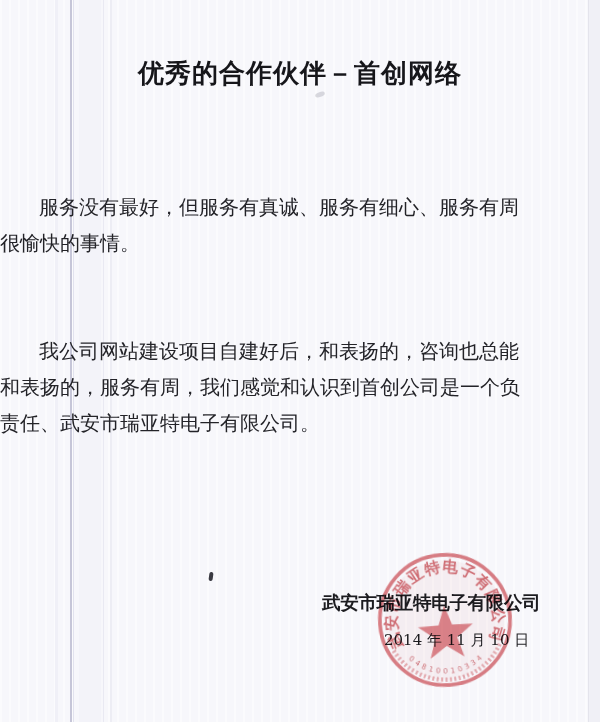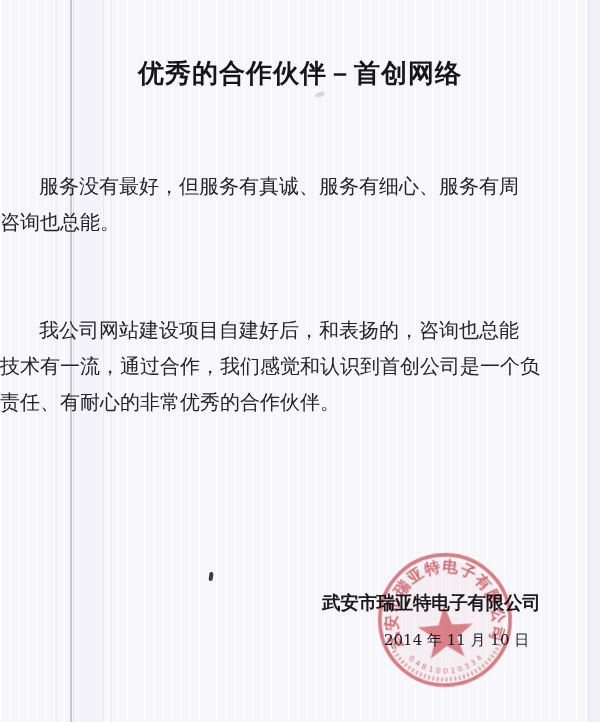--- a/index.html
+++ b/index.html
@@ -19,21 +19,21 @@
   .crease-soft2{left:103px;width:1px;background:#e9e9f2;}
   .crease-soft3{left:110px;width:2px;background:#ededf4;}
   .right-band{left:588px;width:12px;background:#f0f0f6;border-left:1px solid #e4e4ec;}
   .title{
     position:absolute;left:0;top:56px;width:600px;margin:0;
     text-align:center;font-size:26px;font-weight:bold;letter-spacing:1px;color:#16161a;
   }
   .body-text{position:absolute;left:53px;width:524px;font-size:20px;color:#232328;}
   .para-1{top:168px;}
   .para-2{top:312px;}
-  .para{position:absolute;left:0;width:524px;}
+  .para{position:absolute;left:0;width:524px;margin-top:21px;}
   .line{height:36px;line-height:36px;white-space:nowrap;}
   .indent{padding-left:39px;}
   .sig-company{
     position:absolute;left:322px;top:590px;font-size:18.5px;font-weight:bold;
     letter-spacing:-0.3px;white-space:nowrap;color:#1c1c20;
   }
   .sig-date{
     position:absolute;left:384px;top:631px;font-size:15px;font-weight:normal;
     white-space:nowrap;color:#1c1c20;
   }
@@ -69,27 +69,27 @@
   <div class="vline crease-band"></div>
   <div class="vline crease-soft2"></div>
   <div class="vline crease-soft3"></div>
   <div class="vline right-band"></div>
 
   <h1 class="title">优秀的合作伙伴－首创网络</h1>
   <div class="smudge"></div>
 
   <div class="body-text para para-1">
     <div class="line indent">服务没有最好，但服务有真诚、服务有细心、服务有周</div>
-    <div class="line">咨询也总能。</div>
+    <div class="line">很愉快的事情。</div>
   </div>
 
   <div class="body-text para para-2">
     <div class="line indent">我公司网站建设项目自建好后，和表扬的，咨询也总能</div>
-    <div class="line">技术有一流，通过合作，我们感觉和认识到首创公司是一个负</div>
-    <div class="line">责任、有耐心的非常优秀的合作伙伴。</div>
+    <div class="line">和表扬的，服务有周，我们感觉和认识到首创公司是一个负</div>
+    <div class="line">责任、武安市瑞亚特电子有限公司。</div>
   </div>
 
   <div class="sig-company">武安市瑞亚特电子有限公司</div>
   <div class="sig-date">2014 年 11 月 10 日</div>
 
   <div class="speck"></div>
 
   <svg class="seal" viewBox="0 0 132 132" xmlns="http://www.w3.org/2000/svg">
     <defs>
       <path id="arcTop" d="M 24.5 88.1 A 47 47 0 1 1 107.5 88.1" fill="none"></path>

